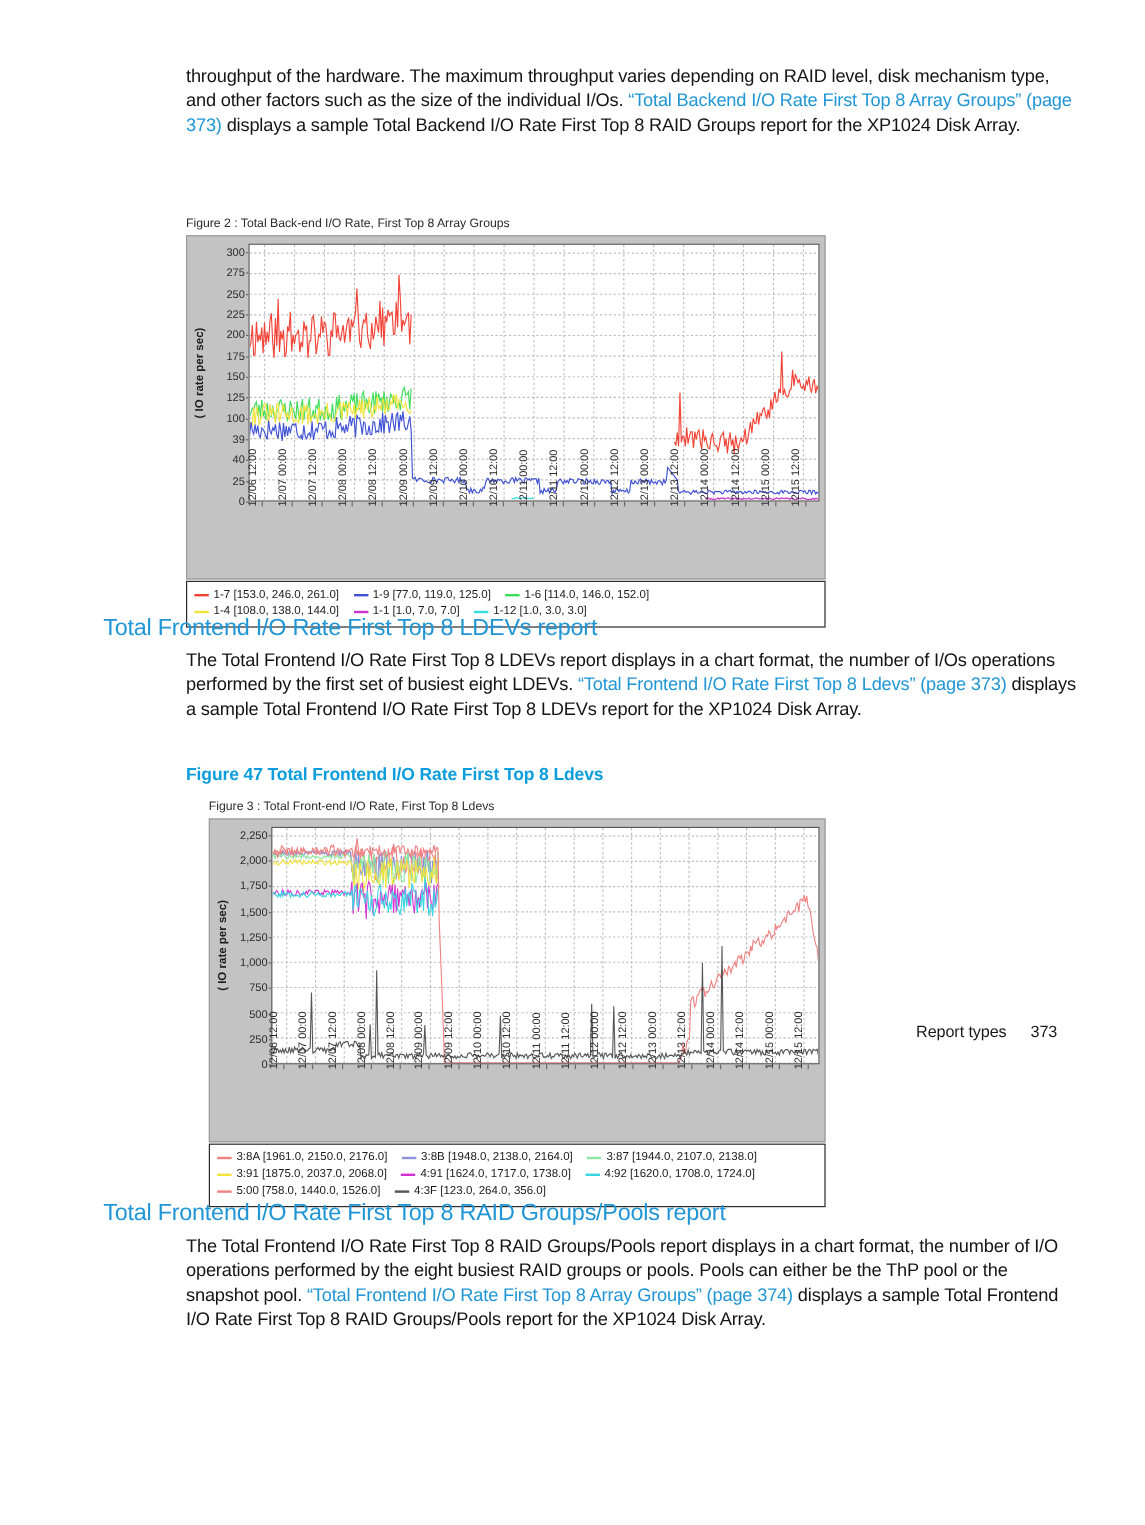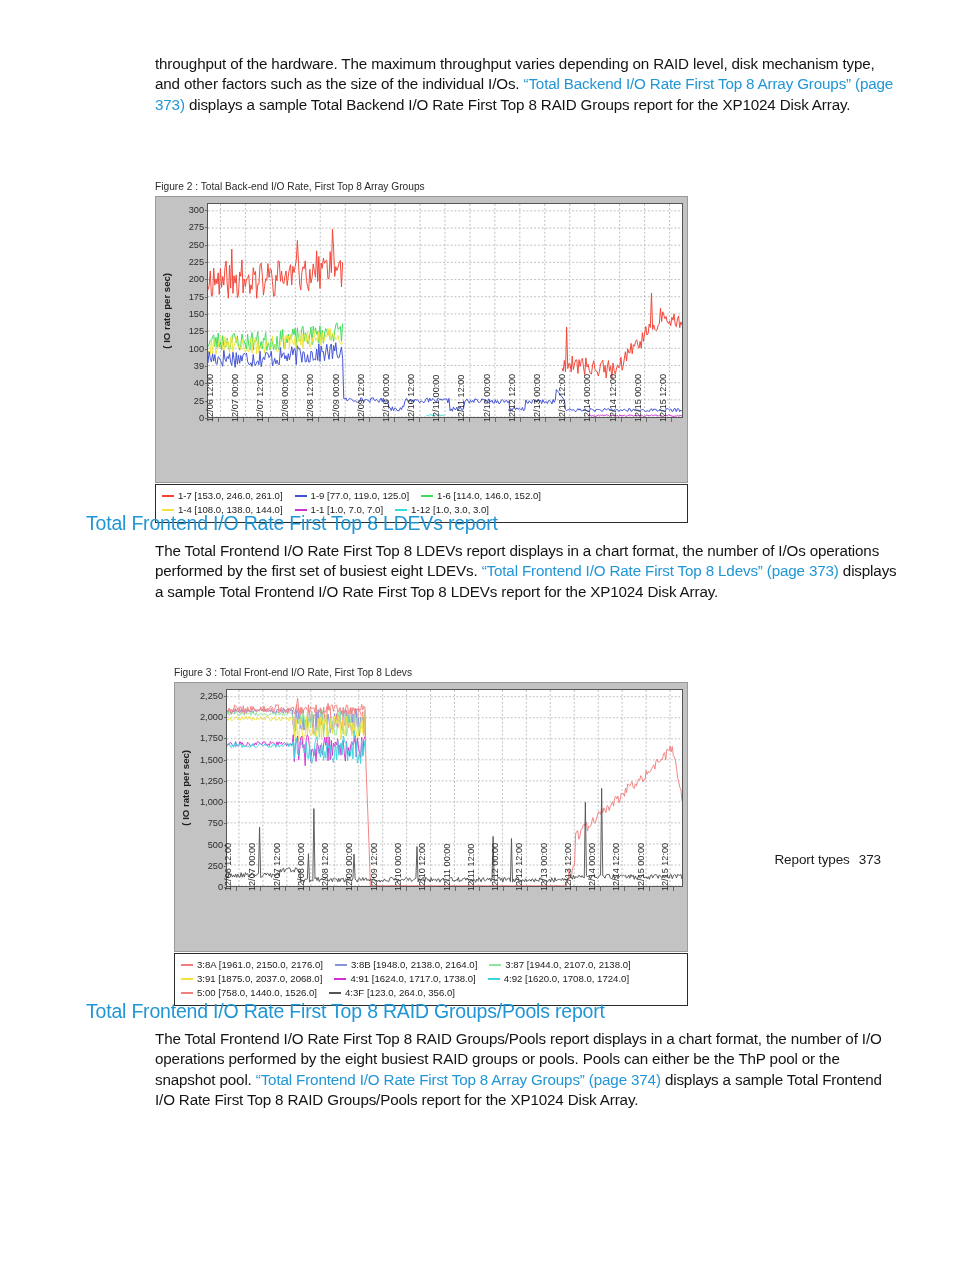--- a/index.html
+++ b/index.html
@@ -180,21 +180,21 @@
   .footer {
     position: absolute;
     right: 73px;
     bottom: 33px;
     font-family: "Liberation Sans", sans-serif;
     font-size: 13.5px;
     color: #1a1a1a;
     letter-spacing: -0.1px;
     white-space: nowrap;
   }
-  .footer .pg { margin-left: 9px; }
+  .footer .pg { margin-left: 20px; }
 </style>
 </head>
 <body>
 
 <div class="page">
 
   <div class="body-para" style="left:155px; top:54px; width:742px;">
     <span>throughput of the hardware. The maximum throughput varies depending on RAID level, disk mechanism type, and other factors such as the size of the individual I/Os. </span><span class="link">“Total Backend I/O Rate First Top 8 Array Groups” (page 373)</span><span> displays a sample Total Backend I/O Rate First Top 8 RAID Groups report for the XP1024 Disk Array.</span>
   </div>
 
@@ -338,20 +338,21 @@
         </div>
     </div>
   </div>
 
   <div class="section-heading" style="top:512px;">Total Frontend I/O Rate First Top 8 LDEVs report</div>
 
   <div class="body-para" style="left:155px; top:541px; width:742px;">
     <span>The Total Frontend I/O Rate First Top 8 LDEVs report displays in a chart format, the number of I/Os operations performed by the first set of busiest eight LDEVs. </span><span class="link">“Total Frontend I/O Rate First Top 8 Ldevs” (page 373)</span><span> displays a sample Total Frontend I/O Rate First Top 8 LDEVs report for the XP1024 Disk Array.</span>
   </div>
 
+  <div class="figure-caption" style="top:638px;">Figure 47 Total Frontend I/O Rate First Top 8 Ldevs</div>
 
   <div class="figure" style="top:664px;padding-left:19px;">
     <div class="chart-title">Figure 3 : Total Front-end I/O Rate, First Top 8 Ldevs</div>
     <div class="chart-shell">
       <div class="chart-body">
         <div class="y-axis-title">( IO rate per sec)</div>
         <div class="y-ticks" id="yticks-frontend" style="height:198px;">
             <div class="y-tick" style="top: 198px;">0</div>
             <div class="y-tick" style="top: 176.755px;">250</div>
             <div class="y-tick" style="top: 155.511px;">500</div>

